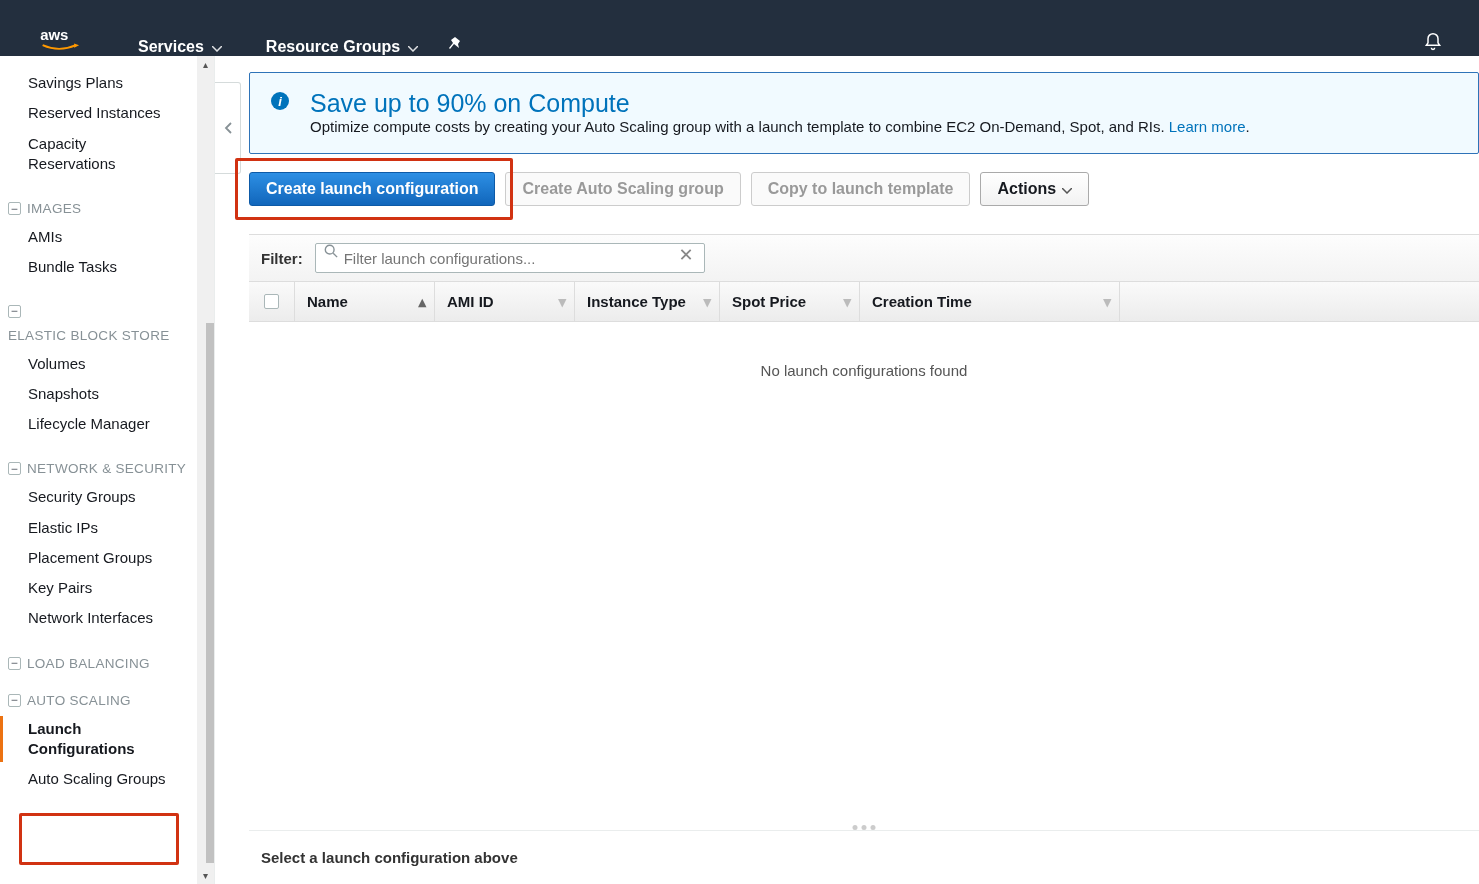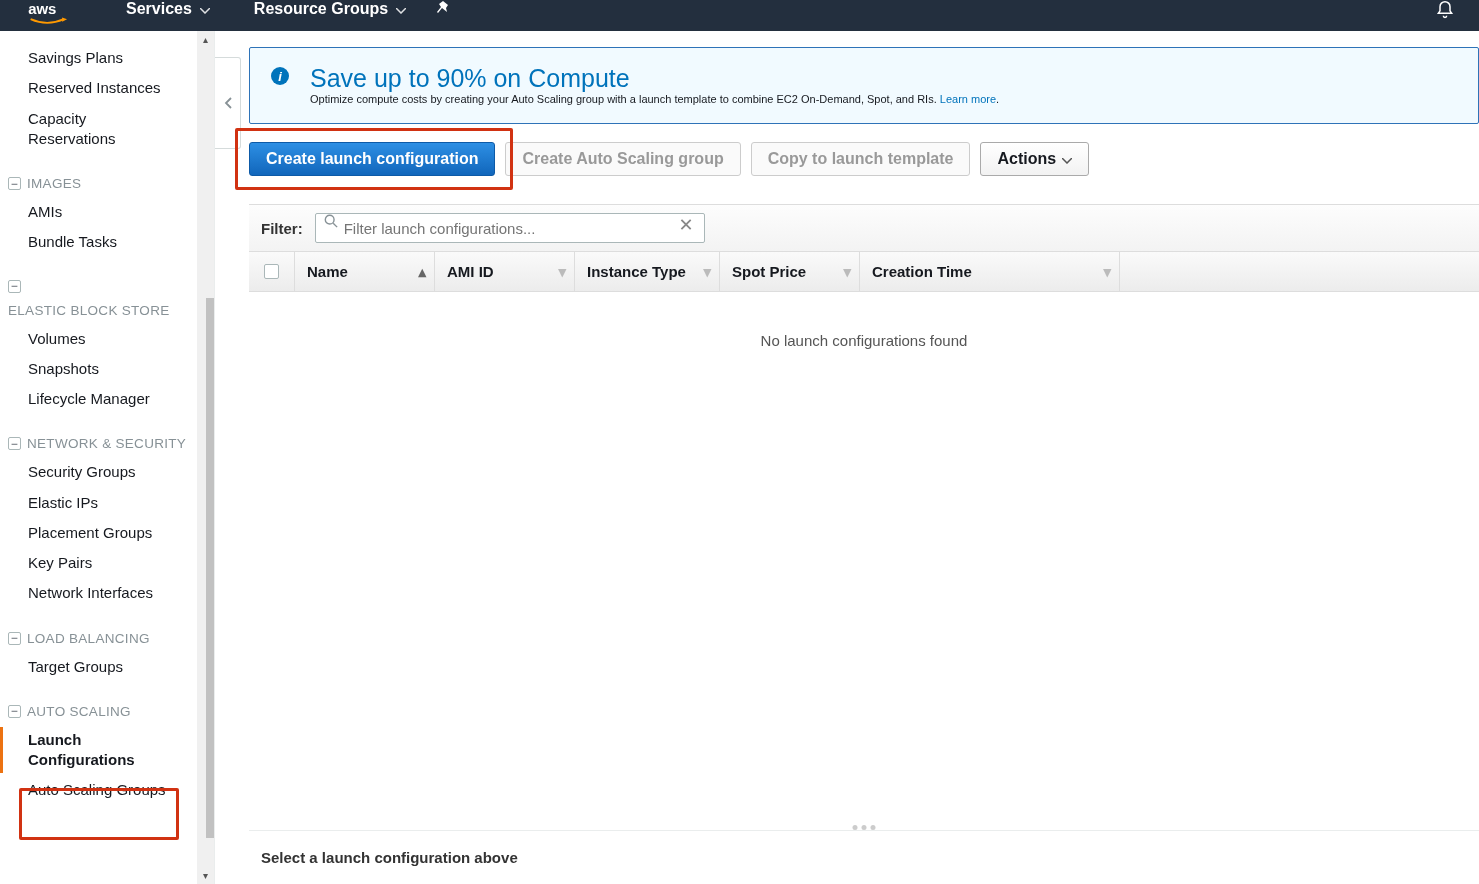--- a/index.html
+++ b/index.html
@@ -1,20 +1,20 @@
 <!DOCTYPE html>
 <html><head>
   <meta charset="utf-8">
   <style>
     * { margin: 0; padding: 0; box-sizing: border-box; font-family: "Amazon Ember", "Helvetica Neue", Arial, sans-serif; }
     body { background: #fff; color: #16191f; overflow: hidden; }
     .root { width: 1479px; height: 884px; display: flex; flex-direction: column; }
 
     
-    .topnav { height: 31px; background: #232f3e; display: flex; align-items: flex-start; padding: 0 24px; color: #fff; }
+    .topnav { height: 56px; background: #232f3e; display: flex; align-items: flex-end; padding: 0 36px; color: #fff; }
     .logo svg { display: block; }
     .topnav .navitem { margin-left: 44px; display: flex; align-items: center; font-size: 16px; font-weight: 700; cursor: pointer; }
     .topnav .navitem .caret { margin-left: 8px; opacity: .85; }
     .topnav .pin { margin-left: 30px; color: #fff; cursor: pointer; }
     .topnav .bell { margin-left: auto; cursor: pointer; }
 
     
     .workspace { flex: 1; display: flex; min-height: 0; }
 
     
@@ -34,21 +34,21 @@
     
     .collapse-handle { width: 26px; display: flex; flex-direction: column; }
     .collapse-tab { margin-top: 26px; width: 26px; height: 92px; border: 1px solid #d5dbdb; border-left: none; border-radius: 0 3px 3px 0; display: flex; align-items: center; justify-content: center; background: #fff; cursor: pointer; color: #879196; }
 
     
     .main { flex: 1; display: flex; flex-direction: column; min-width: 0; padding-top: 16px; }
 
     .info-banner { margin-left: 8px; border: 1px solid #2e73b8; background: #f1faff; border-radius: 2px; padding: 16px 20px 18px 20px; display: flex; gap: 20px; }
     .info-banner .info-icon { color: #0073bb; font-size: 18px; margin-top: 2px; }
     .info-banner h2 { color: #0073bb; font-size: 25px; font-weight: 400; }
-    .info-banner p { color: #16191f; font-size: 11px; }
+    .info-banner p { color: #16191f; font-size: 15px; }
     .info-banner a { color: #0073bb; text-decoration: none; }
 
     .action-bar { margin-left: 8px; margin-top: 18px; display: flex; gap: 10px; align-items: center; position: relative; }
     .btn { height: 34px; padding: 0 16px; border-radius: 3px; font-size: 16px; display: inline-flex; align-items: center; justify-content: center; cursor: pointer; border: 1px solid transparent; font-weight: 700; }
     .btn-primary { background: linear-gradient(#2d8fe4,#1166bb); color: #fff; border-color: #0d5aa7; }
     .btn-disabled { background: #fafafa; color: #999; border: 1px solid #ccc; cursor: default; font-weight: 700; }
     .btn-normal { background: linear-gradient(#fff,#f2f2f2); color: #16191f; border: 1px solid #aaa; }
     .btn-normal .caret-sm { margin-left: 6px; }
     .redbox-action { position: absolute; top: -14px; left: -14px; width: 278px; height: 62px; border: 3px solid #d13212; border-radius: 2px; pointer-events: none; }
 
@@ -149,21 +149,20 @@
         <a class="sidebar-link">Security Groups</a>
         <a class="sidebar-link">Elastic IPs</a>
         <a class="sidebar-link">Placement Groups</a>
         <a class="sidebar-link">Key Pairs</a>
         <a class="sidebar-link">Network Interfaces</a>
 
         <div class="sidebar-section-header">
           <span class="collapse-box">−</span>
           <span>LOAD BALANCING</span>
         </div>
-        <a class="sidebar-link">Target Groups</a>
 
         <div class="sidebar-section-header">
           <span class="collapse-box">−</span>
           <span>AUTO SCALING</span>
         </div>
         <a class="sidebar-link active" style="max-width:150px;">Launch Configurations</a>
         <a class="sidebar-link">Auto Scaling Groups</a>
       </div>
 
       <div class="redbox-sidebar" style="top:757px; left:19px; width:160px; height:52px;"></div>

